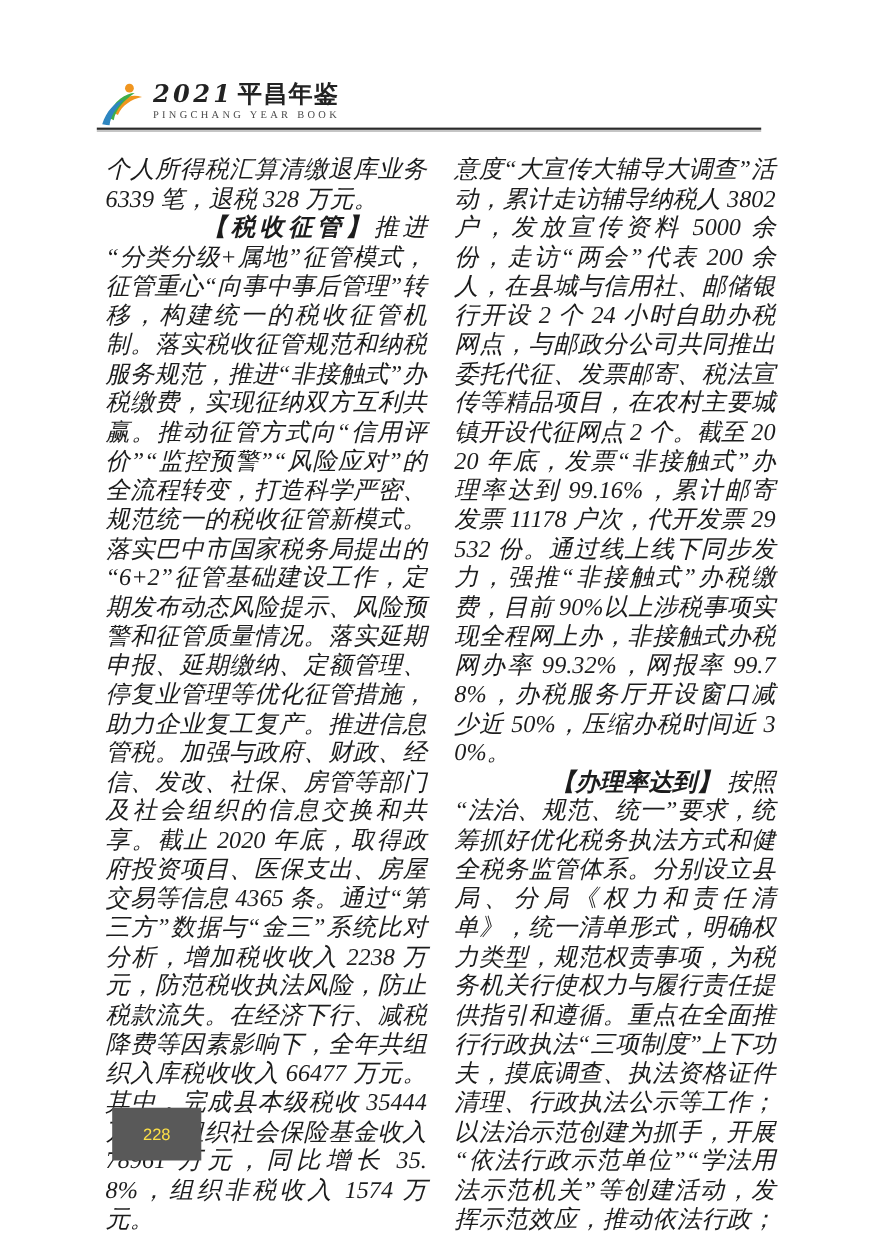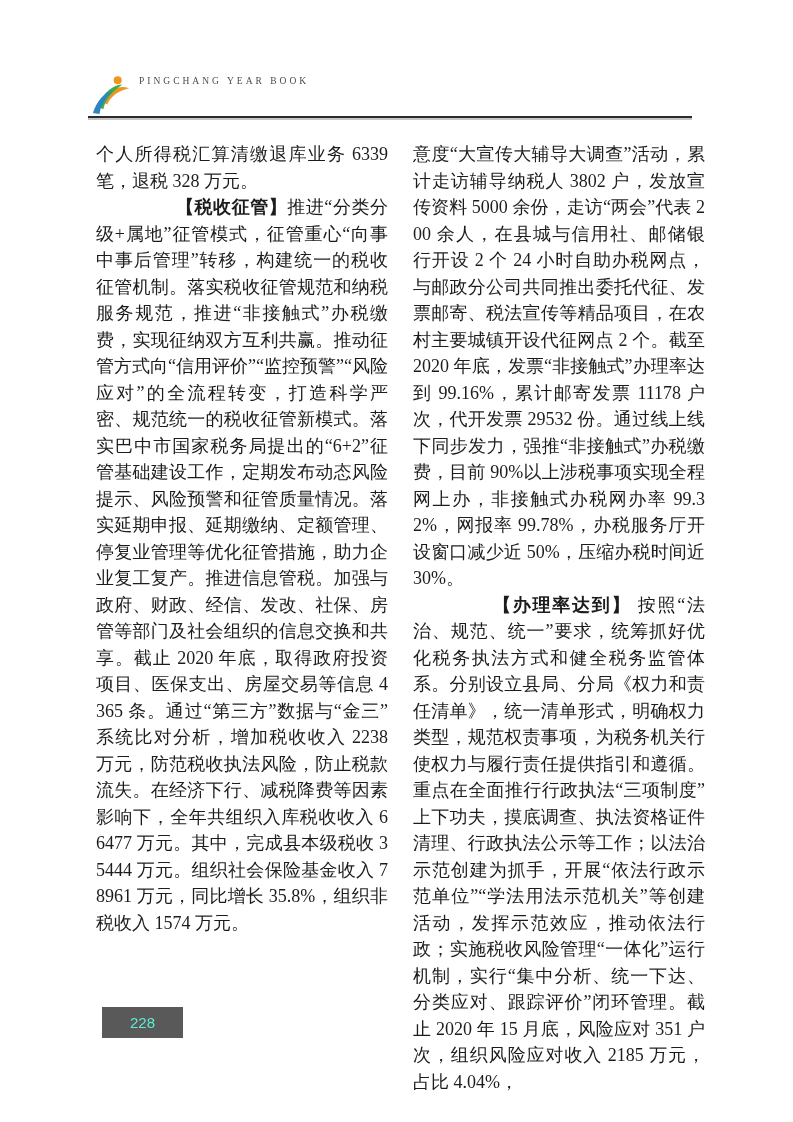--- a/index.html
+++ b/index.html
@@ -58,45 +58,46 @@
     height: 2px;
     background: #2b2b2b;
     box-shadow: 0 2px 0 rgba(150,150,150,0.55);
   }
 
   
   .text-col {
     position: absolute;
     top: 141px;
     width: 292px;
-    font-size: 18px;
+    font-size: 22px;
     line-height: 26.5px;
     text-align: justify;
     text-justify: inter-ideograph;
     word-break: break-all;
+    font-style: italic;
   }
   .col-left  { left: 96px; }
   .col-right { left: 413px; }
   .text-col p { margin: 0; padding: 0; }
   .text-col p.indent { text-indent: 2em; }
   .section-head {
     font-weight: 700;
     font-family: "Liberation Serif", "DejaVu Serif", serif;
     margin-left: 44px;
   }
 
   
   .page-number-box {
     position: absolute;
     left: 102px;
     top: 1007px;
     width: 81px;
-    height: 31px;
+    height: 48px;
     background: #595959;
-    color: #5eead4;
+    color: #fde047;
     font-family: "Liberation Sans", sans-serif;
     font-size: 15px;
     display: flex;
     align-items: center;
     justify-content: center;
   }
 </style>
 </head>
 <body>
 
@@ -105,20 +106,23 @@
   <div class="header-brand">
     <span class="logo-mark">
       <svg viewBox="0 0 44 42" width="42" height="40" aria-hidden="true">
         <circle cx="29" cy="6.5" r="4.2" fill="#f0951f"></circle>
         <path d="M14,30 C20,16 30,11 41,15 C31,17 22,23 18,32 Z" fill="#f0951f"></path>
         <path d="M8,34 C14,18 26,11 34,11 C24,18 16,26 14,37 Z" fill="#3fae49"></path>
         <path d="M3,41 C7,28 15,20 24,17 C16,26 11,33 10,42 Z" fill="#2e86c1"></path>
       </svg>
     </span>
     <div class="brand-text">
+      <div class="brand-title">
+        <span class="year">2021</span><span>平昌年鉴</span>
+      </div>
       <div class="brand-subtitle">PINGCHANG YEAR BOOK</div>
     </div>
   </div>
   <div class="header-rule"></div>
 
   <section class="text-col col-left">
     <p><span>个人所得税汇算清缴退库业务 6339 笔，退税 328 万元。</span></p>
     <p class="indent"><span class="section-head">【税收征管】</span><span>推进“分类分级+属地”征管模式，征管重心“向事中事后管理”转移，构建统一的税收征管机制。落实税收征管规范和纳税服务规范，推进“非接触式”办税缴费，实现征纳双方互利共赢。推动征管方式向“信用评价”“监控预警”“风险应对”的全流程转变，打造科学严密、规范统一的税收征管新模式。落实巴中市国家税务局提出的“6+2”征管基础建设工作，定期发布动态风险提示、风险预警和征管质量情况。落实延期申报、延期缴纳、定额管理、停复业管理等优化征管措施，助力企业复工复产。推进信息管税。加强与政府、财政、经信、发改、社保、房管等部门及社会组织的信息交换和共享。截止 2020 年底，取得政府投资项目、医保支出、房屋交易等信息 4365 条。通过“第三方”数据与“金三”系统比对分析，增加税收收入 2238 万元，防范税收执法风险，防止税款流失。在经济下行、减税降费等因素影响下，全年共组织入库税收收入 66477 万元。其中，完成县本级税收 35444 万元。组织社会保险基金收入 78961 万元，同比增长 35.8%，组织非税收入 1574 万元。</span></p>
   </section>
 

